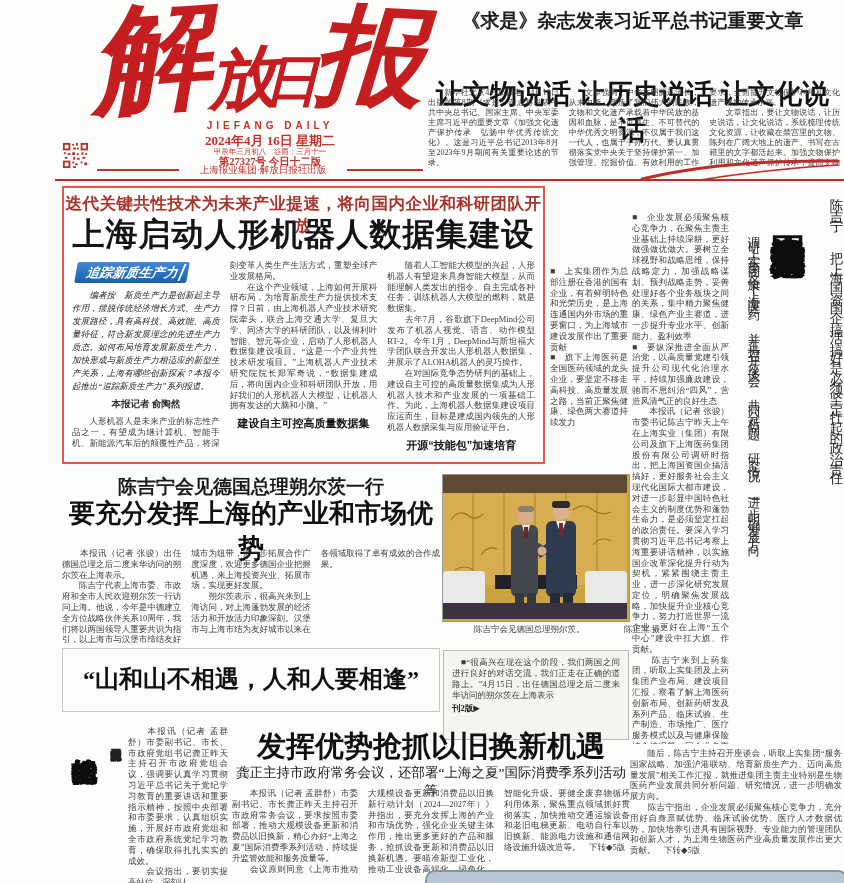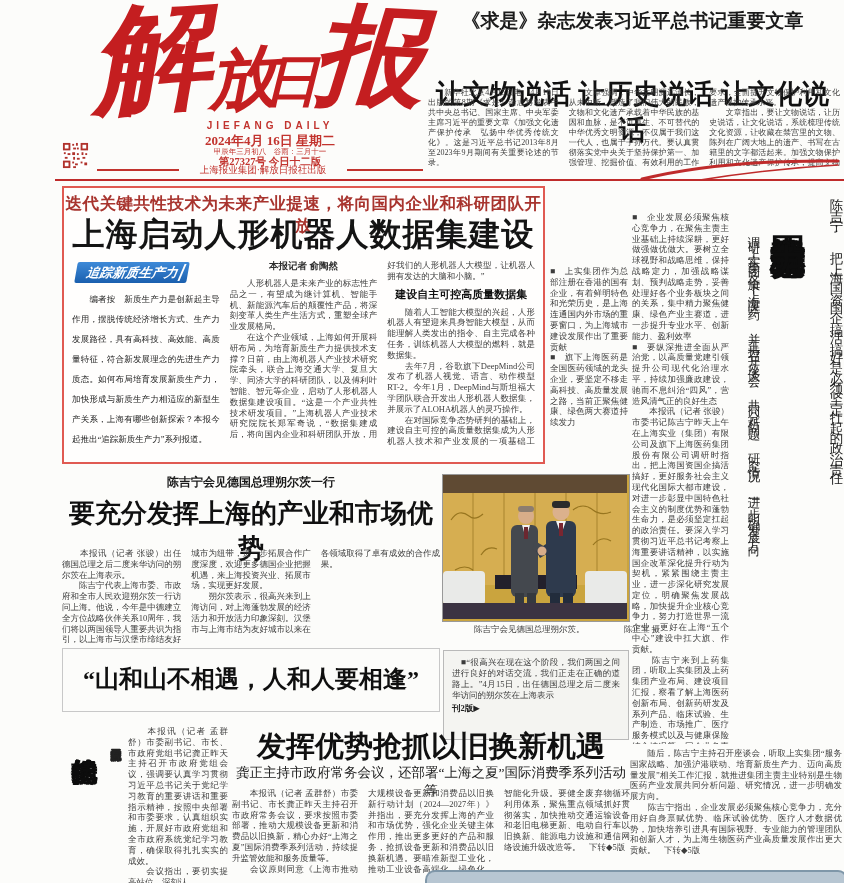--- a/index.html
+++ b/index.html
@@ -18,21 +18,21 @@
 
   
   #robot-box{left:62px;top:186px;width:479px;height:274px;border:2px solid #e05a52;background:#fffefd;}
   #robot-kicker{left:0;right:0;top:5px;font-size:16.5px;font-weight:bold;color:#a8342e;letter-spacing:.5px;}
   #robot-headline{left:0;right:0;top:25px;font-size:32px;font-weight:bold;color:#141414;letter-spacing:1px;}
   #robot-cols{left:8px;top:72px;width:463px;height:194px;overflow:hidden;}
   .badge{position:relative;width:112px;height:21px;margin:2px auto 6px 4px;background:linear-gradient(180deg,#3e8ad8,#1a5fae);
          transform:skewX(-10deg);border-radius:2px;color:#fff;font-weight:bold;font-style:italic;
          font-size:13px;line-height:21px;text-align:center;}
   .badge::after{content:'';position:absolute;right:5px;top:2px;bottom:2px;width:2px;background:#fff;transform:skewX(-14deg);}
-  .ednote{font-size:8.5px;line-height:20px;color:#222;text-align:justify;white-space:pre-line;}
+  .ednote{font-size:8.5px;line-height:13px;font-style:italic;color:#222;text-align:justify;white-space:pre-line;}
   .byline{font-size:9.5px;font-weight:bold;text-align:center;margin:5px 0;}
   .subhead{font-size:11px;font-weight:bold;text-align:center;margin:5px 0;color:#111;}
 
   
   #chen{left:548px;top:186px;width:296px;height:560px;}
   .bullet-col{font-size:8.5px;line-height:10.8px;text-align:justify;color:#3c3c3c;white-space:pre-line;overflow:hidden;}
 
   
   #photo-frame{left:442px;top:474px;width:186px;height:146px;border:1px solid #999;background:#caa43e;}
   
@@ -136,21 +136,21 @@
 　　本报讯（记者 张骏）市委书记陈吉宁昨天上午在上海实业（集团）有限公司及旗下上海医药集团股份有限公司调研时指出，把上海国资国企搞活搞好，更好服务社会主义现代化国际大都市建设，对进一步彰显中国特色社会主义的制度优势和蓬勃生命力，是必须坚定扛起的政治责任。要深入学习贯彻习近平总书记考察上海重要讲话精神，以实施国企改革深化提升行动为契机，紧紧围绕主责主业，进一步深化研究发展定位，明确聚焦发展战略，加快提升企业核心竞争力，努力打造世界一流企业，更好在上海“五个中心”建设中扛大旗、作贡献。
 　　陈吉宁来到上药集团，听取上实集团及上药集团产业布局、建设项目汇报，察看了解上海医药创新布局、创新药研发及系列产品、临床试验、生产制造、市场推广、医疗服务模式以及与健康保险结合情况等，同企业负责同志作了交流。</div>
     <div class="abs vtext" style="left:185px;top:40px;width:28px;height:500px;font-size:12.5px;letter-spacing:6px;line-height:14px;color:#222;">调研上实集团及旗下上海医药，并主持召开座谈会，共同分析问题、研究情况，进一步明确发展方向</div>
     <div class="abs vtext sans" style="left:215px;top:22px;width:50px;height:530px;font-size:35px;font-weight:bold;letter-spacing:0.5px;line-height:50px;color:#0d0d0d;">围绕主责主业提升企业核心竞争力</div>
     <div class="abs vtext" style="left:267px;top:2px;width:29px;height:390px;font-size:13.5px;letter-spacing:10px;line-height:15px;color:#1c1c1c;">陈吉宁：把上海国资国企搞活搞好是必须坚定扛起的政治责任</div>
   </div>
   <div class="abs body-text" style="left:630px;top:748px;width:212px;height:122px;overflow:hidden;">　　随后，陈吉宁主持召开座谈会，听取上实集团“服务国家战略、加强沪港联动、培育新质生产力、迈向高质量发展”相关工作汇报，就推进集团主责主业特别是生物医药产业发展共同分析问题、研究情况，进一步明确发展方向。
 　　陈吉宁指出，企业发展必须聚焦核心竞争力，充分用好自身禀赋优势、临床试验优势、医疗人才数据优势，加快培养引进具有国际视野、专业能力的管理团队和创新人才，为上海生物医药产业高质量发展作出更大贡献。　下转◆5版</div>
 
   <div>
-    <div class="abs center" style="left:62px;top:474px;width:378px;font-size:12px;font-weight:bold;color:#1a1a1a;">陈吉宁会见德国总理朔尔茨一行</div>
+    <div class="abs center" style="left:62px;top:474px;width:378px;font-size:19px;font-weight:bold;color:#1a1a1a;">陈吉宁会见德国总理朔尔茨一行</div>
     <div class="abs center sans" style="left:62px;top:496px;width:378px;font-size:26px;font-weight:bold;color:#101010;">要充分发挥上海的产业和市场优势</div>
     <div class="abs body-text cols3" style="left:62px;top:548px;width:378px;height:98px;overflow:hidden;">　　本报讯（记者 张骏）出任德国总理之后二度来华访问的朔尔茨在上海表示。
 　　陈吉宁代表上海市委、市政府和全市人民欢迎朔尔茨一行访问上海。他说，今年是中德建立全方位战略伙伴关系10周年，我们将以两国领导人重要共识为指引，以上海市与汉堡市缔结友好城市为纽带，进一步拓展合作广度深度，欢迎更多德国企业把握机遇，来上海投资兴业、拓展市场，实现更好发展。
 　　朔尔茨表示，很高兴来到上海访问，对上海蓬勃发展的经济活力和开放活力印象深刻。汉堡市与上海市结为友好城市以来在各领域取得了卓有成效的合作成果。</div>
 
     <div class="abs" id="photo-frame">
       <svg width="184" height="144" viewBox="0 0 184 144">
         <rect width="184" height="20" fill="#5f4a33"></rect>
         <rect y="18" width="184" height="92" fill="#d6ae51"></rect>
         <g stroke="#a8842f" stroke-width="1">

